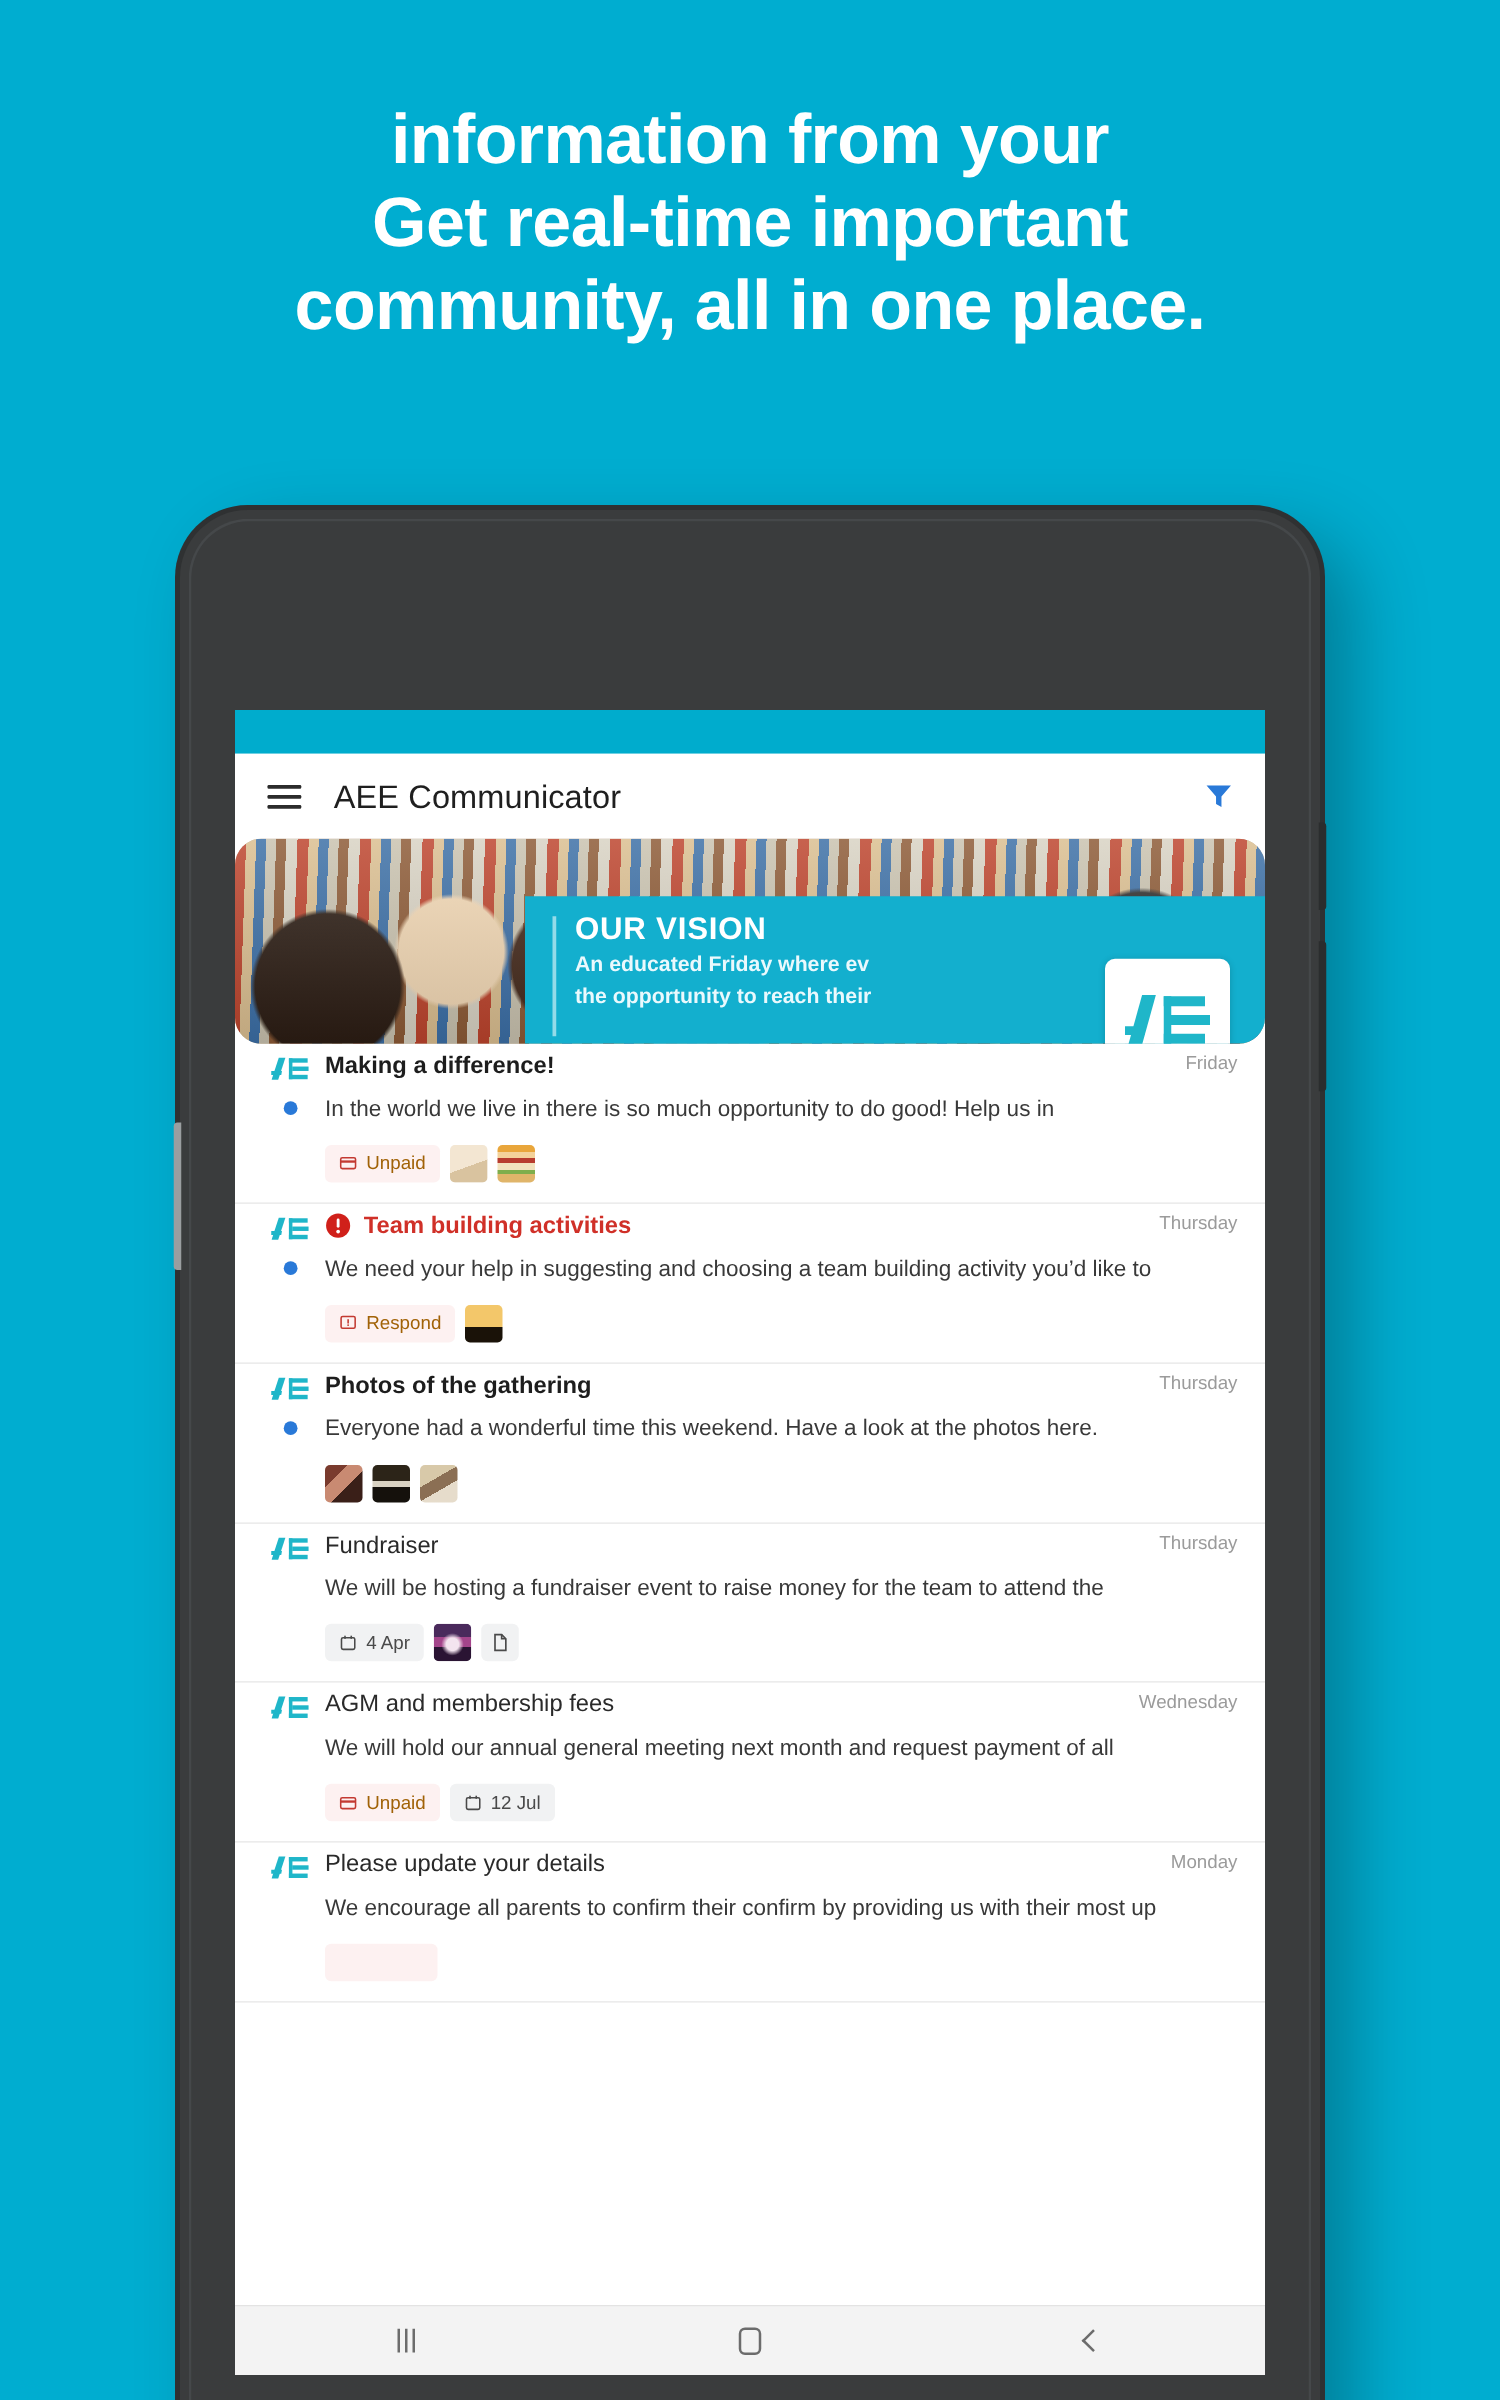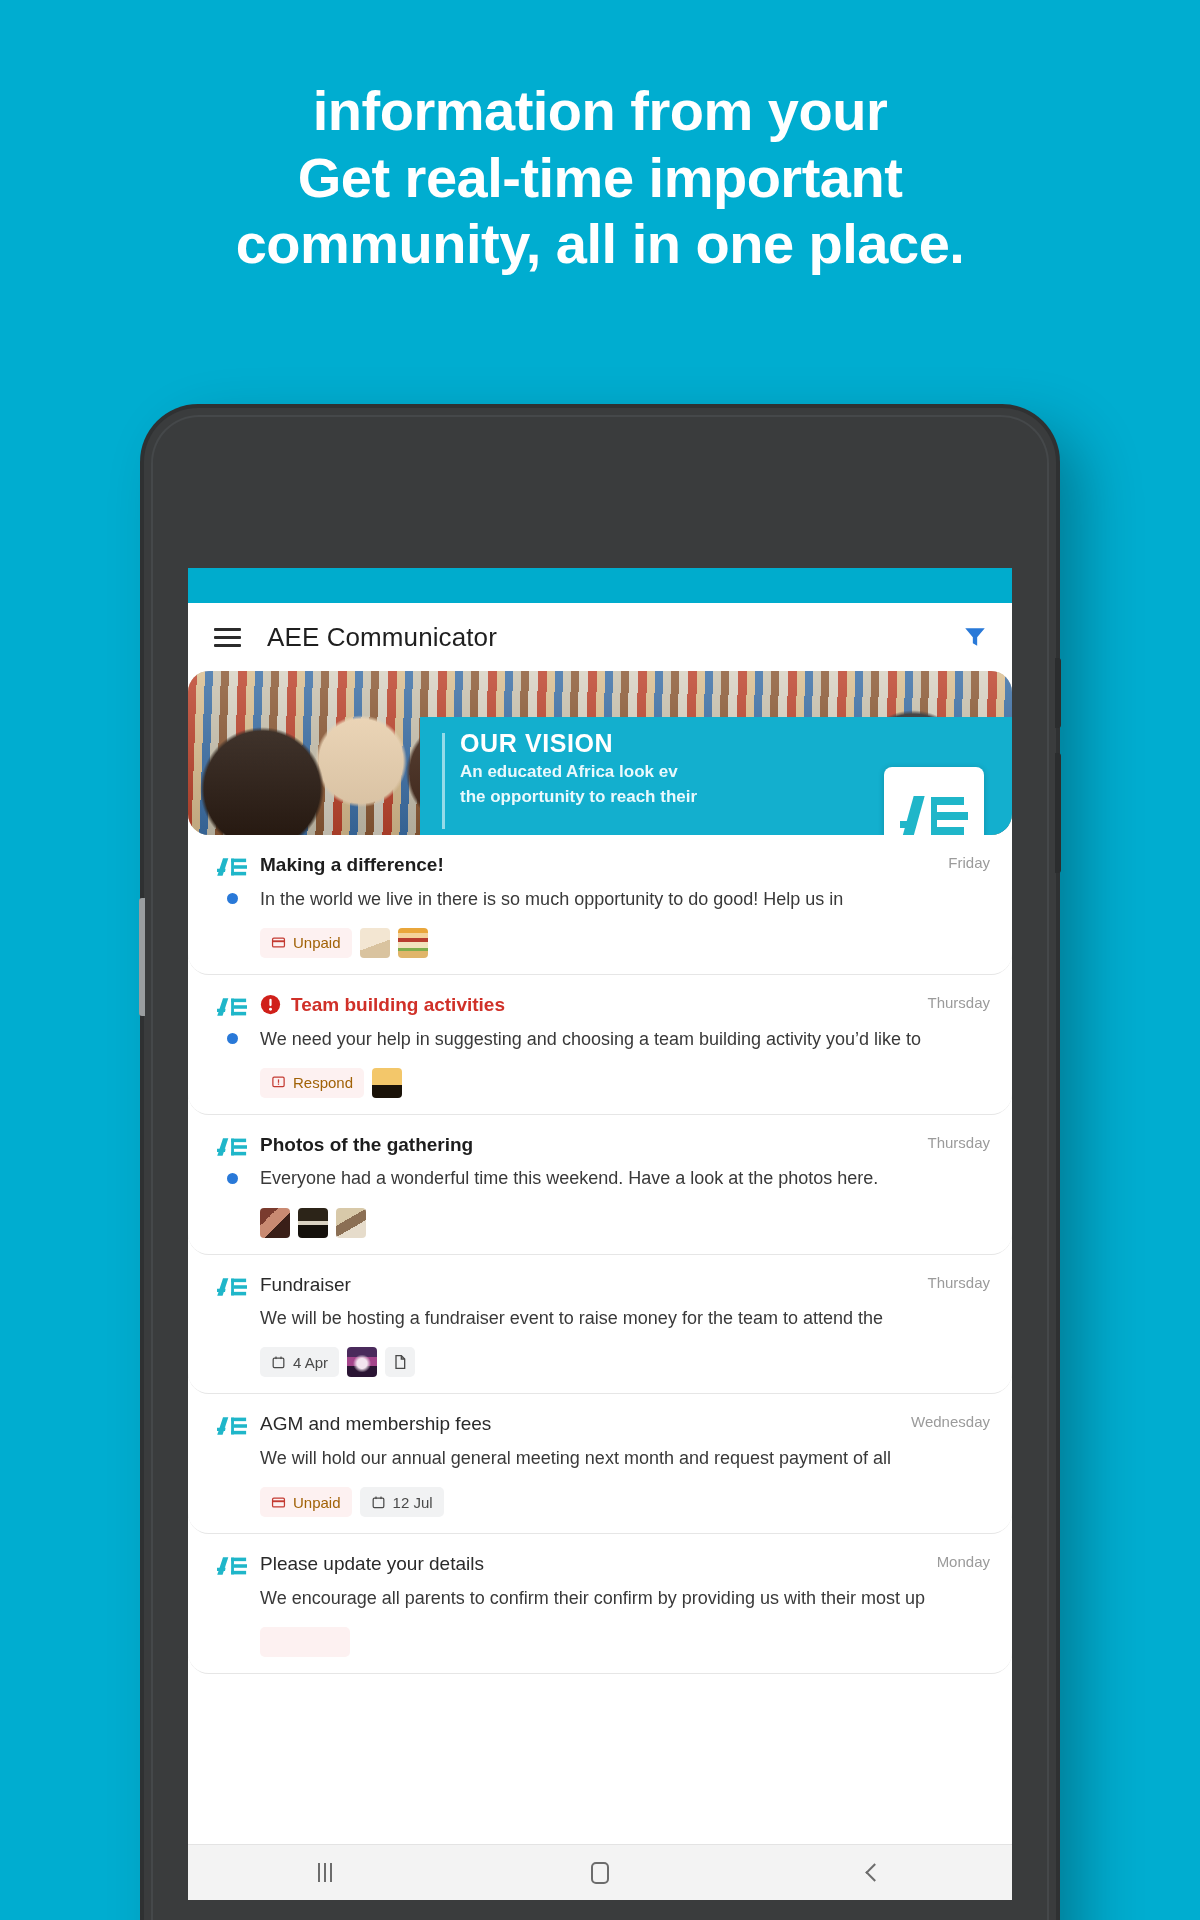--- a/index.html
+++ b/index.html
@@ -194,24 +194,23 @@
     display: flex; align-items: center; justify-content: center;
     z-index: 4;
   }
   .logo-mark { width: 68px; height: 46px; }
 
   
   .feed { background: #ffffff; }
   .feed-item {
     position: relative;
     display: flex;
-    padding: 18px 22px 16px 16px;
+    padding: 6px 22px 16px 16px;
     border-bottom: 1px solid #e6e6e6;
     min-height: 100px;
-    border-radius: 21px;
   }
   .item-gutter {
     width: 56px; flex: none;
     display: flex; flex-direction: column; align-items: center;
     padding-top: 4px;
   }
   .mini-logo { width: 30px; height: 20px; }
   .unread-dot {
     width: 11px; height: 11px;
     border-radius: 50%;
@@ -351,21 +350,21 @@
       <div class="spacer"></div>
       <svg class="funnel" viewBox="0 0 24 24">
         <path d="M3 4h18l-7 8.2V20l-4-2.3v-5.5z" fill="#2979D8"></path>
       </svg>
     </div>
 
     <div class="banner">
       <div class="banner-photo"></div>
       <div class="vision-box">
         <div class="vision-title">OUR VISION</div>
-        <div class="vision-sub">An educated Africa look ev</div>
+        <div class="vision-sub">An educated Friday where ev</div>
         <div class="vision-sub">the opportunity to reach their</div>
       </div>
       <div class="logo-card">
         <svg class="logo-mark" viewBox="0 0 68 46">
           <path d="M16 2 L27 2 L21 44 L10 44 L12 31 L3 31 L0 44 L-0 44 Z" fill="none"></path>
           <path d="M14 2 h11 l-5 42 h-11 z" fill="#1FB6C9" transform="skewX(-9)"></path>
           <rect x="2" y="27" width="19" height="7" fill="#1FB6C9" transform="skewX(-9)"></rect>
           <rect x="31" y="3" width="33" height="8" fill="#1FB6C9"></rect>
           <rect x="36" y="18" width="32" height="8" fill="#1FB6C9"></rect>
           <rect x="31" y="33" width="33" height="8" fill="#1FB6C9"></rect>

